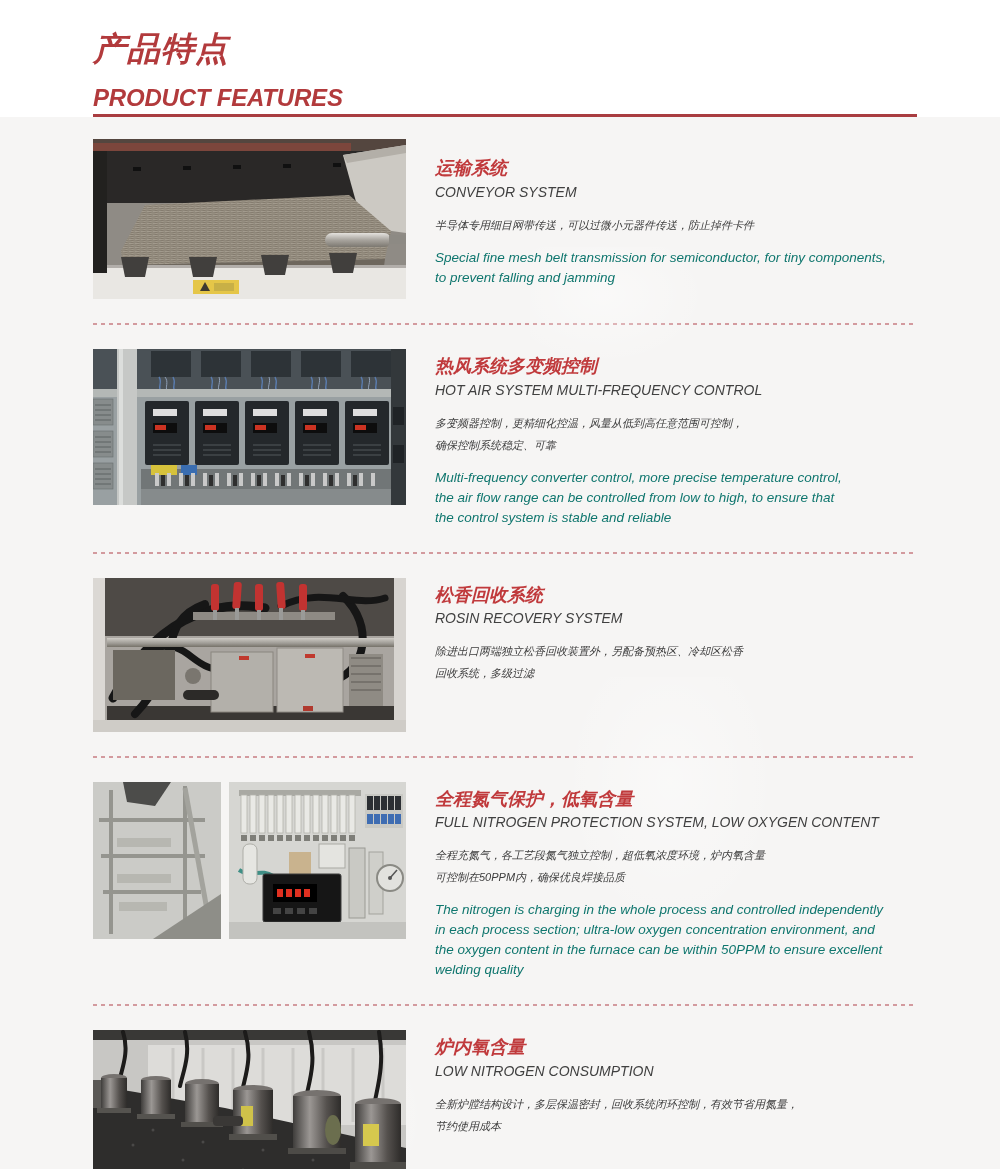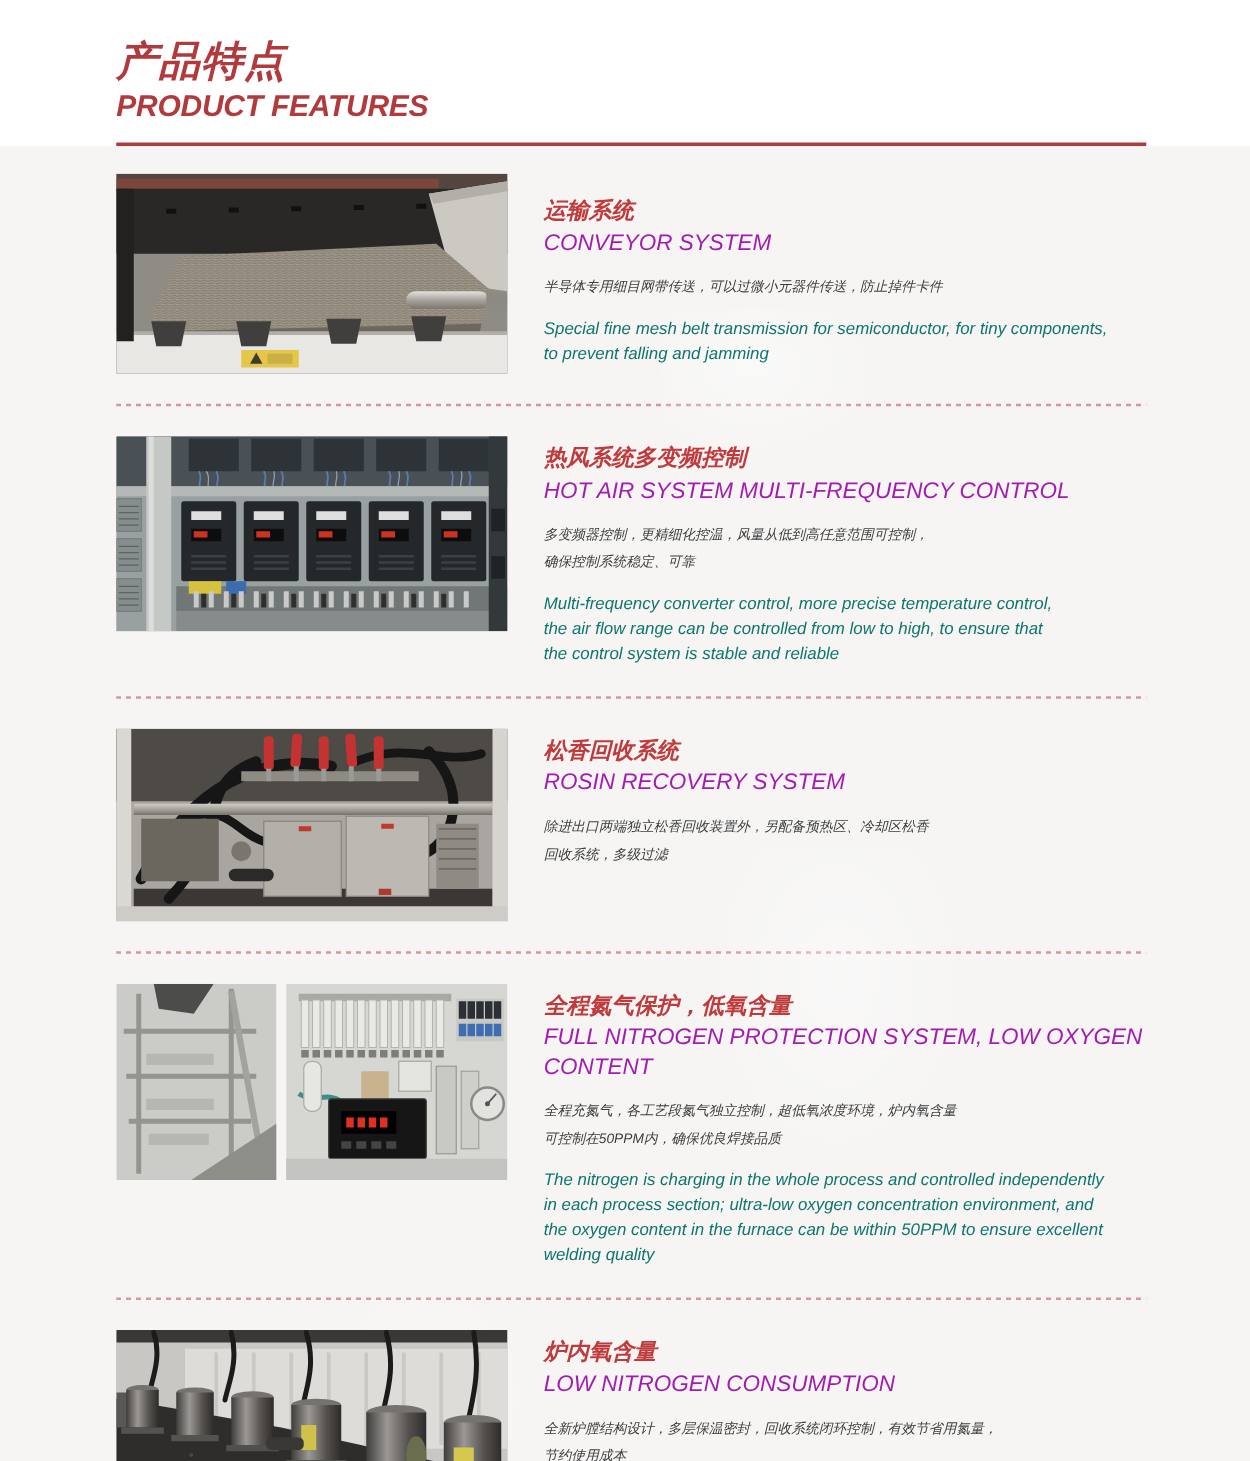--- a/index.html
+++ b/index.html
@@ -7,21 +7,21 @@
   body{
     width:1000px; height:1169px; overflow:hidden;
     background:#ffffff;
     font-family:"Liberation Sans","DejaVu Sans",sans-serif;
   }
   .page{ width:1000px; height:1169px; position:relative; background:#fff;font-style:italic; }
 
   
   .header{ height:117px; background:#ffffff; padding:30px 0 0 93px; position:relative; }
   .title-zh{ font-size:33px; font-weight:700; color:#b23a3c; letter-spacing:1px; line-height:1.15; }
-  .title-en{ font-size:24px; font-weight:700; color:#b23a3c; letter-spacing:-0.2px; margin-top:6px; line-height:1.0; }
+  .title-en{ font-size:24px; font-weight:700; color:#b23a3c; letter-spacing:-0.2px; margin-top:18px; line-height:1.0; }
   .red-rule{ position:absolute; left:93px; top:114px; width:824px; height:3px; background:#a93d40; }
 
   
   .main{
     height:1052px; background:#f6f5f4; padding:0 83px 0 93px; position:relative;
   }
   .watermark{ position:absolute; pointer-events:none; opacity:.5; }
   .wm1{ left:530px; top:130px; width:180px; height:120px;
         background:radial-gradient(ellipse at 40% 40%, rgba(255,255,255,.9), rgba(255,255,255,0) 70%); }
   .wm2{ left:560px; top:560px; width:220px; height:260px;
@@ -32,21 +32,21 @@
   .section{ display:flex; gap:29px; padding:24px 0; position:relative; }
   .section.first{ padding-top:22px; }
   .figure{ width:313px; flex:0 0 313px; overflow:hidden; background:#bbb; }
   .figure svg{ display:block; width:100%; height:100%; }
   .h160{ height:160px; } .h156{ height:156px; } .h154{ height:154px; }
   .h157{ height:157px; } .h153{ height:153px; }
 
   .text{ flex:1; padding-top:6px; max-width:482px; }
   .text.pt-lg{ padding-top:18px; }
   .sec-title-zh{ font-size:18px; font-weight:700; color:#c03a3c; line-height:1.25; }
-  .sec-title-en{ font-size:18px; font-weight:400; color:#a21caf; line-height:1.3; margin-top:3px; }
+  .sec-title-en{ font-size:14px; font-weight:400; color:#404040; line-height:1.3; margin-top:3px; }
   .sec-desc-zh{ font-size:11px; color:#3c3c3c; line-height:22px; margin-top:13px; white-space:pre-line; }
   .sec-desc-en{ font-size:13.5px; color:#0f766e; line-height:20px; margin-top:12px; white-space:pre-line; }
 
   .dotted{
     height:2px; margin:0;
     background:repeating-linear-gradient(90deg,#d39a9e 0 4px, rgba(0,0,0,0) 4px 8px);
   }
 </style>
 </head>
 <body>

